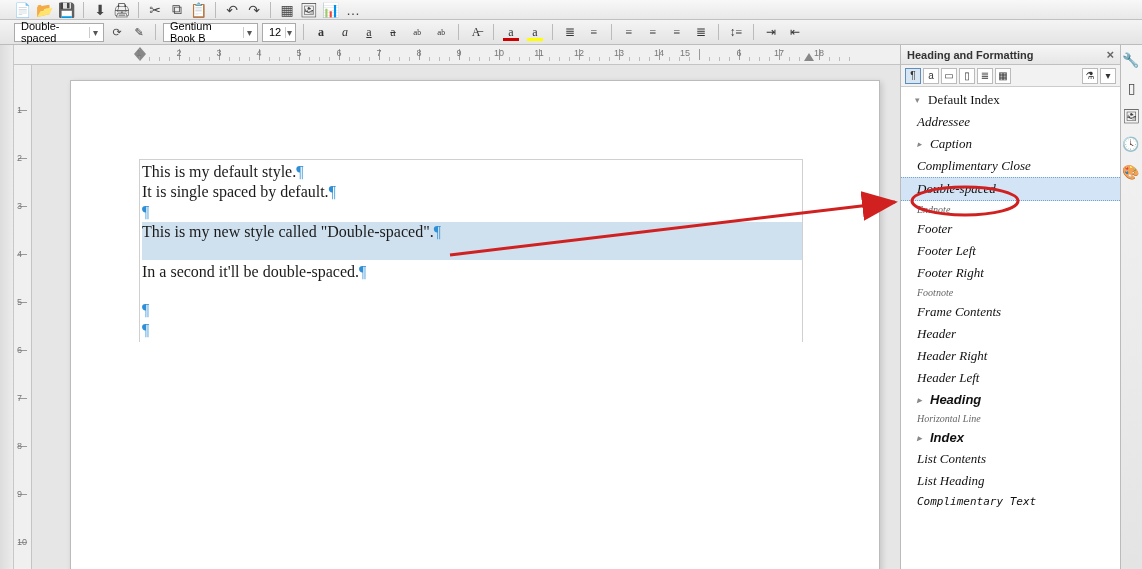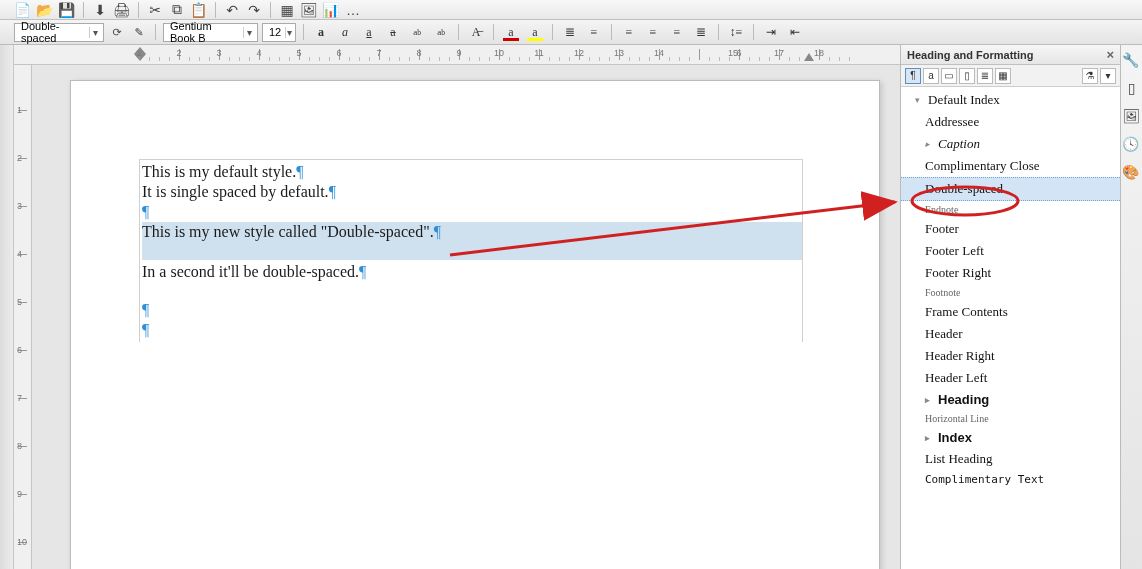--- a/index.html
+++ b/index.html
@@ -188,21 +188,21 @@
     color:#111;
     padding: 2px 0;
   }
   .style-item {
     padding: 3px 4px 3px 14px;
     display:flex;
     align-items:center;
     gap:4px;
     cursor: default;
   }
-  .style-item.indent1 { padding-left: 24px; }
+  .style-item.indent1 { padding-left: 16px; font-style: italic; }
   .style-item .tri { width: 9px; display:inline-block; color:#888; font-size:9px;}
   .style-item.selected {
     background: #d2e4f6;
     border-top: 1px dotted #6fa5d2;
     border-bottom: 1px dotted #6fa5d2;
   }
   .style-bold { font-weight: bold; font-family: Arial, sans-serif;}
   .style-italic { font-style: italic; }
   .style-small { font-size: 10px; color:#666;}
   
@@ -371,21 +371,21 @@
           <div class="tick-label" style="left: 550px;">13</div>
           <div class="tick-minor" style="left: 560px;"></div>
           <div class="tick-minor" style="left: 570px;"></div>
           <div class="tick-minor" style="left: 580px;"></div>
           <div class="tick-major" style="left: 590px;"></div>
           <div class="tick-label" style="left: 590px;">14</div>
           <div class="tick-minor" style="left: 600px;"></div>
           <div class="tick-minor" style="left: 610px;"></div>
           <div class="tick-minor" style="left: 620px;"></div>
           <div class="tick-major" style="left: 630px;"></div>
-          <div class="tick-label" style="left: 664px;">15</div>
+          <div class="tick-label" style="left: 616px;">15</div>
           <div class="tick-minor" style="left: 640px;"></div>
           <div class="tick-minor" style="left: 650px;"></div>
           <div class="tick-minor" style="left: 660px;"></div>
           <div class="tick-major" style="left: 670px;"></div>
           <div class="tick-label" style="left: 670px;">6</div>
           <div class="tick-minor" style="left: 680px;"></div>
           <div class="tick-minor" style="left: 690px;"></div>
           <div class="tick-minor" style="left: 700px;"></div>
           <div class="tick-major" style="left: 710px;"></div>
           <div class="tick-label" style="left: 710px;">17</div>
@@ -515,20 +515,23 @@
           <span>Heading</span>
         </div>
       <div class="style-item indent1 style-small">
           <span>Horizontal Line</span>
         </div>
       <div class="style-item indent1 style-bold">
           <span class="tri">▸</span>
           <span>Index</span>
         </div>
       <div class="style-item indent1">
+          <span>List Contents</span>
+        </div>
+      <div class="style-item indent1">
           <span>List Heading</span>
         </div>
       <div class="style-item indent1" style="font-family:monospace;font-size:11px;">
           <span>Complimentary Text</span>
         </div>
     </div>
   </div>
 
   <div class="rail">
     <div class="ri">🔧</div>

